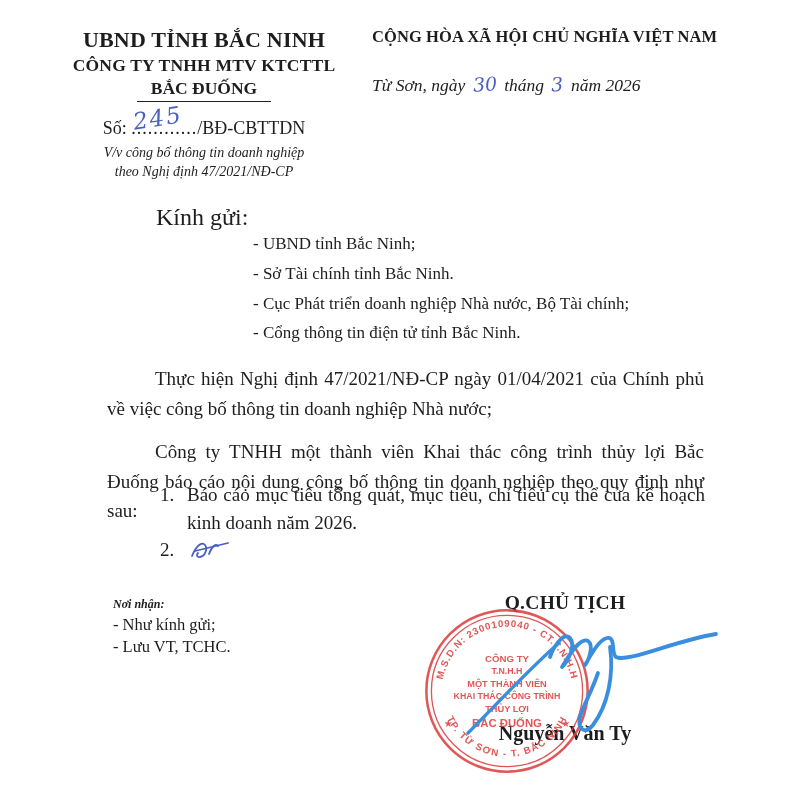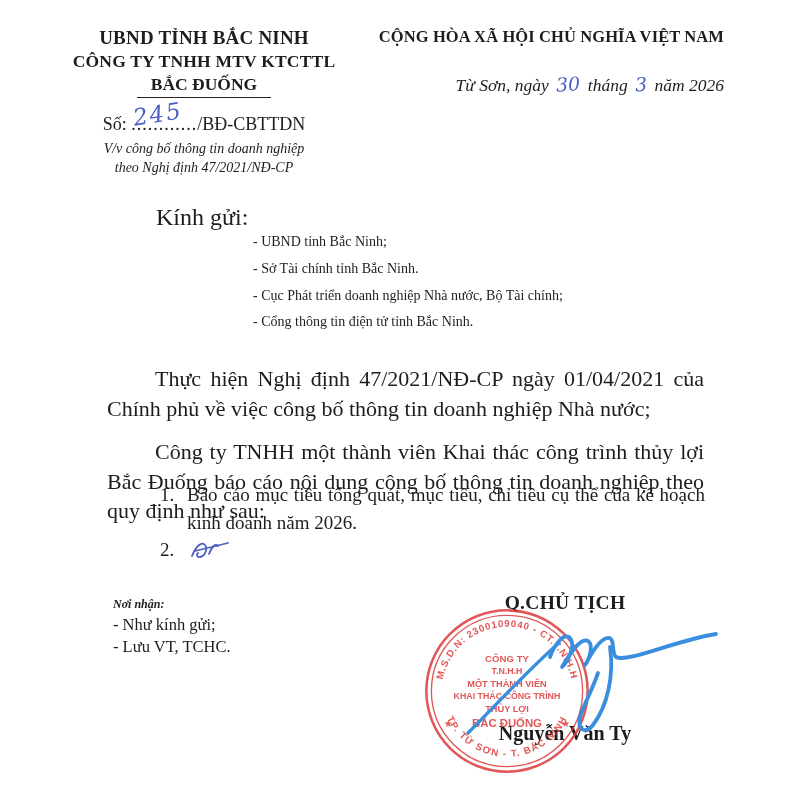--- a/index.html
+++ b/index.html
@@ -11,59 +11,59 @@
     color: #1d1d1f;
     overflow: hidden;
   }
   .page { position: absolute; inset: 0; }
 
   
   .hdr-left {
     position: absolute; left: 58px; top: 26px; width: 292px;
     text-align: center; line-height: 1.28;
   }
-  .hdr-left .l1 { font-size: 19px; font-weight: bold; letter-spacing: .2px; }
+  .hdr-left .l1 { font-size: 22px; font-weight: bold; letter-spacing: .2px; }
   .hdr-left .l2 { font-size: 17.5px; font-weight: bold; letter-spacing: .2px; }
   .hdr-left .l3 {
     font-size: 17.5px; font-weight: bold; display: inline-block;
     padding: 0 14px 2px 14px; border-bottom: 1.6px solid #222;
   }
   .so-line { margin-top: 15px; font-size: 18px; white-space: nowrap; }
   .so-dots { position: relative; display: inline-block; letter-spacing: 1px; }
   .hand { 
     font-family: "DejaVu Serif", serif; font-style: italic;
     color: #4a5fc4;
   }
   .so-hand {
     position: absolute; left: 2px; top: -13px;
     font-size: 23px; transform: rotate(-9deg);
     letter-spacing: 2px; white-space: nowrap;
   }
   .subject { margin-top: 4px; font-style: italic; font-size: 14px; line-height: 1.35; }
 
   .hdr-right {
     position: absolute; left: 372px; top: 26px; width: 352px;
-    text-align: right; line-height: 1.3;
+    text-align: left; line-height: 1.3;
   }
   .hdr-right .l1 { font-size: 16.5px; font-weight: bold; letter-spacing: .1px; }
   .hdr-right .l2 {
     font-size: 17.5px; font-weight: bold; display: inline-block;
     padding: 0 10px 3px 10px; border-bottom: 1.6px solid #222;
   }
   .date-line { margin-top: 25px; font-style: italic; font-size: 17.5px; white-space: nowrap; }
   .date-hand { display: inline-block; font-size: 19px; transform: rotate(-4deg); margin: 0 3px; }
 
   
   .salutation { position: absolute; left: 156px; top: 204px; font-size: 24px; }
-  .recipients { position: absolute; left: 253px; top: 231px; font-size: 14px; }
+  .recipients { position: absolute; left: 253px; top: 231px; font-size: 17px; }
   .recipients .rcp { margin-bottom: 8.5px; line-height: 1.02; padding-top: 4px; }
 
   .body-text {
     position: absolute; left: 107px; top: 364px; width: 597px;
-    font-size: 22px; line-height: 29.5px; text-align: justify;
+    font-size: 19px; line-height: 29.5px; text-align: justify;
   }
   .body-text p { text-indent: 48px; margin-bottom: 14px; }
 
   .num-list { position: absolute; left: 160px; top: 481px; width: 545px; font-size: 19px; line-height: 27.5px; }
   .num-item { display: flex; margin-bottom: 0; text-align: justify; }
   .num-item .num { width: 27px; flex: 0 0 27px; }
   .num-item .txt { flex: 1; }
   .initials-svg { display: inline-block; vertical-align: -4px; margin-left: 2px; }
 
   

